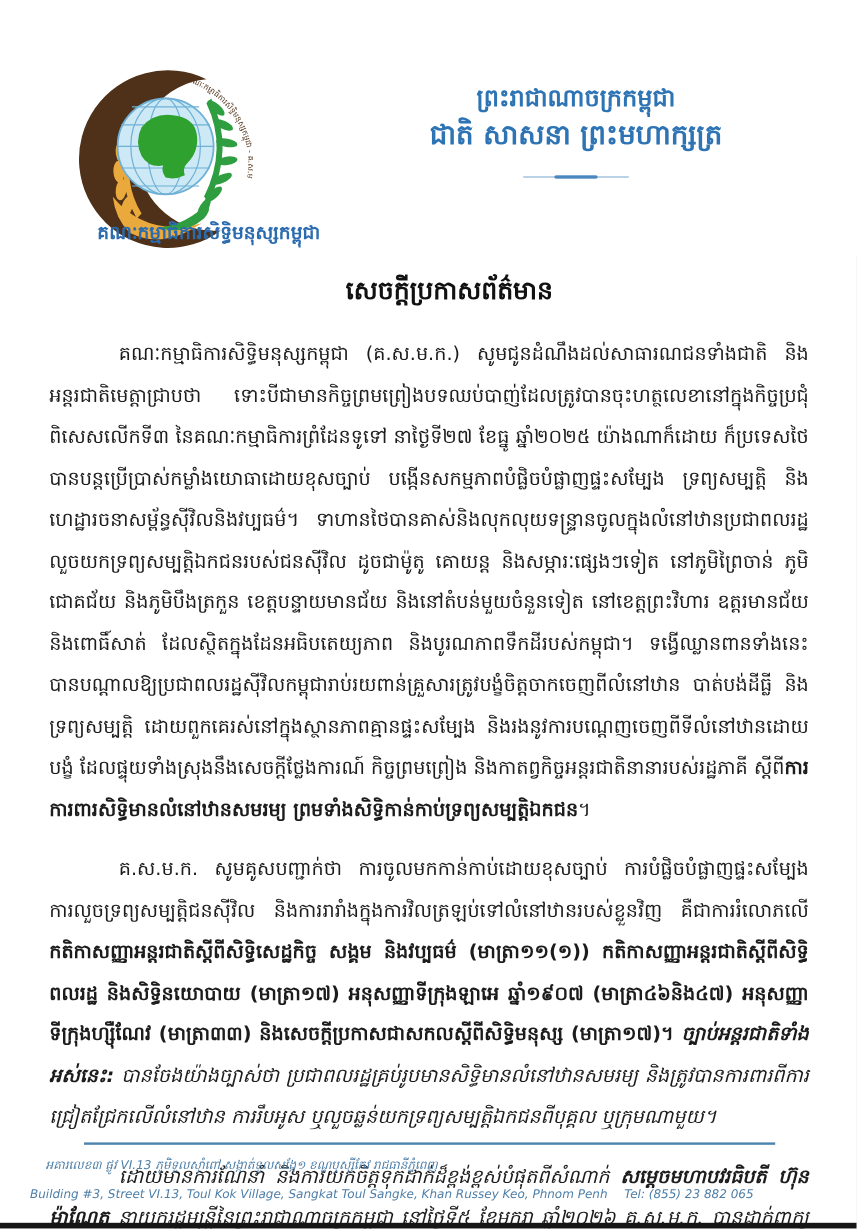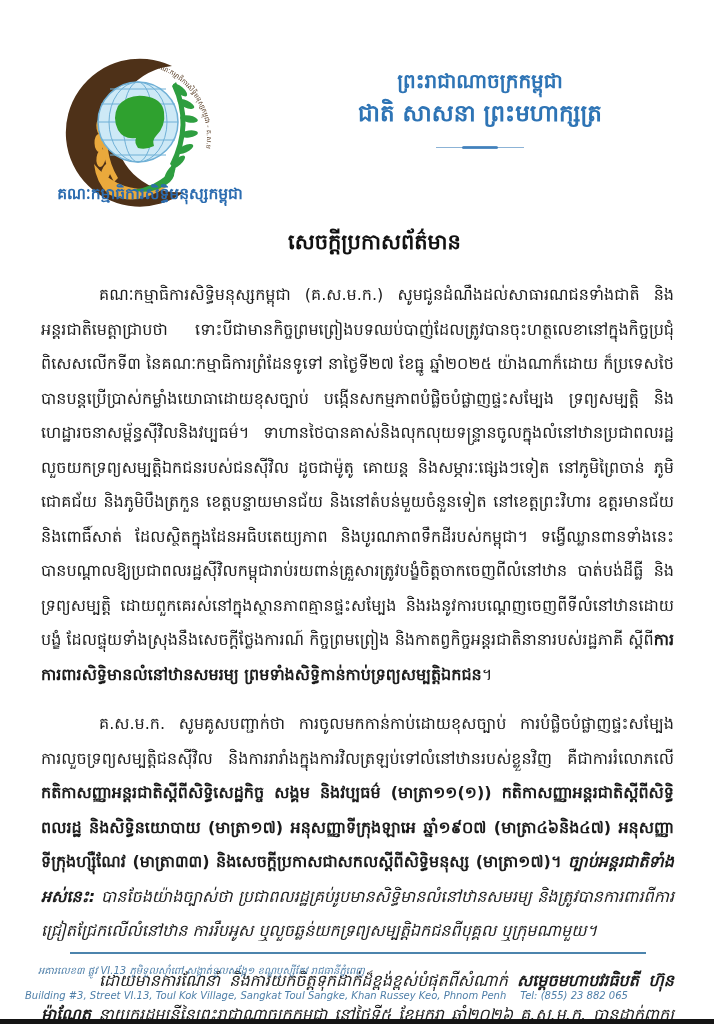--- a/index.html
+++ b/index.html
@@ -5,21 +5,21 @@
   html,body{margin:0;padding:0;background:#e8e8e8;}
   .page{
     position:relative;width:714px;height:1024px;margin:0 auto;
     background:#ffffff;overflow:hidden;
     font-family:"DejaVu Sans","Liberation Sans",sans-serif;
     color:#1c1c1c;
   }
   
   .logo-wrap{position:absolute;left:56px;top:56px;width:160px;height:160px;}
   .committee-label{
-    position:absolute;left:30px;top:184px;width:240px;
+    position:absolute;left:54px;top:184px;width:240px;
     font-size:15.5px;font-weight:bold;color:var(--committee-blue,#2b6cb0);
     text-align:center;line-height:1.3;
   }
   .royal-block{
     position:absolute;left:288px;top:42px;width:384px;text-align:center;
     color:var(--header-blue,#2e74b5);font-weight:bold;margin-top:24px;
   }
   .royal-line1{font-size:20px;line-height:1.5;}
   .royal-line2{font-size:23px;line-height:1.5;}
   .ornament{

